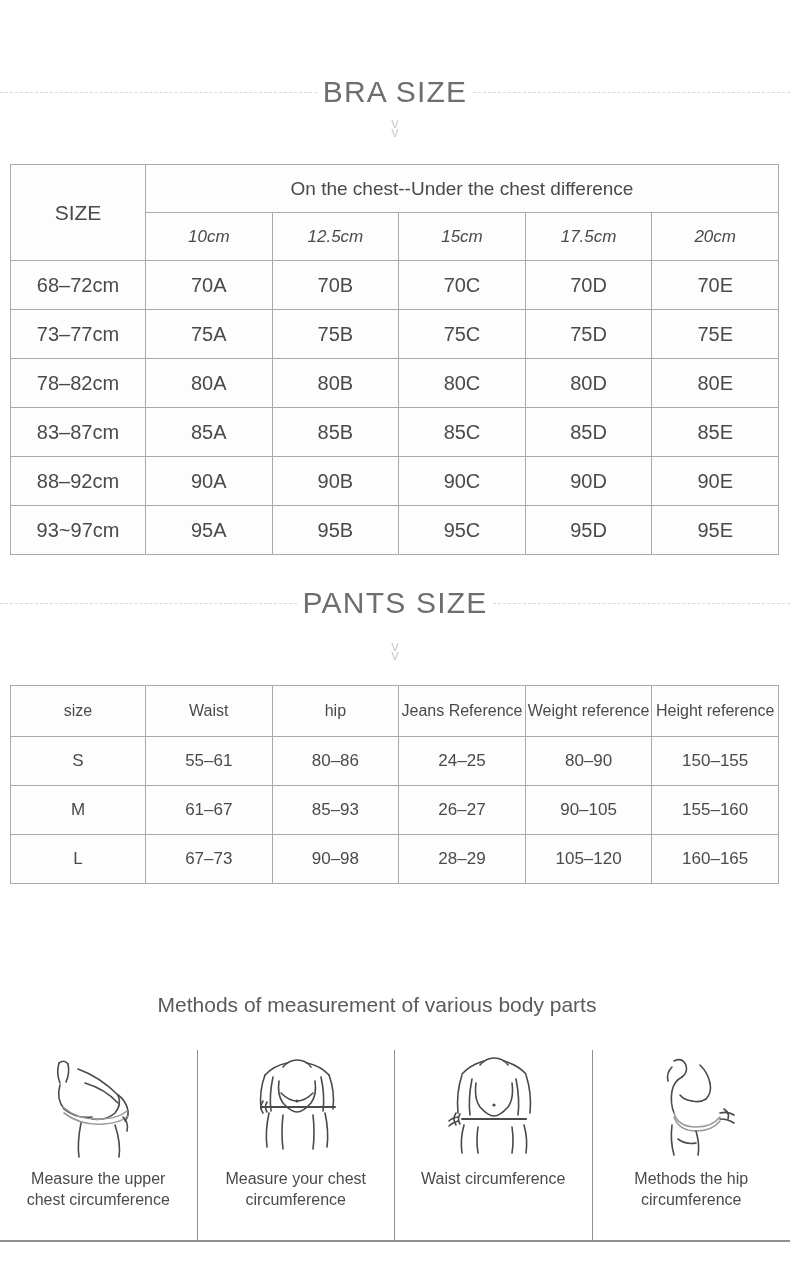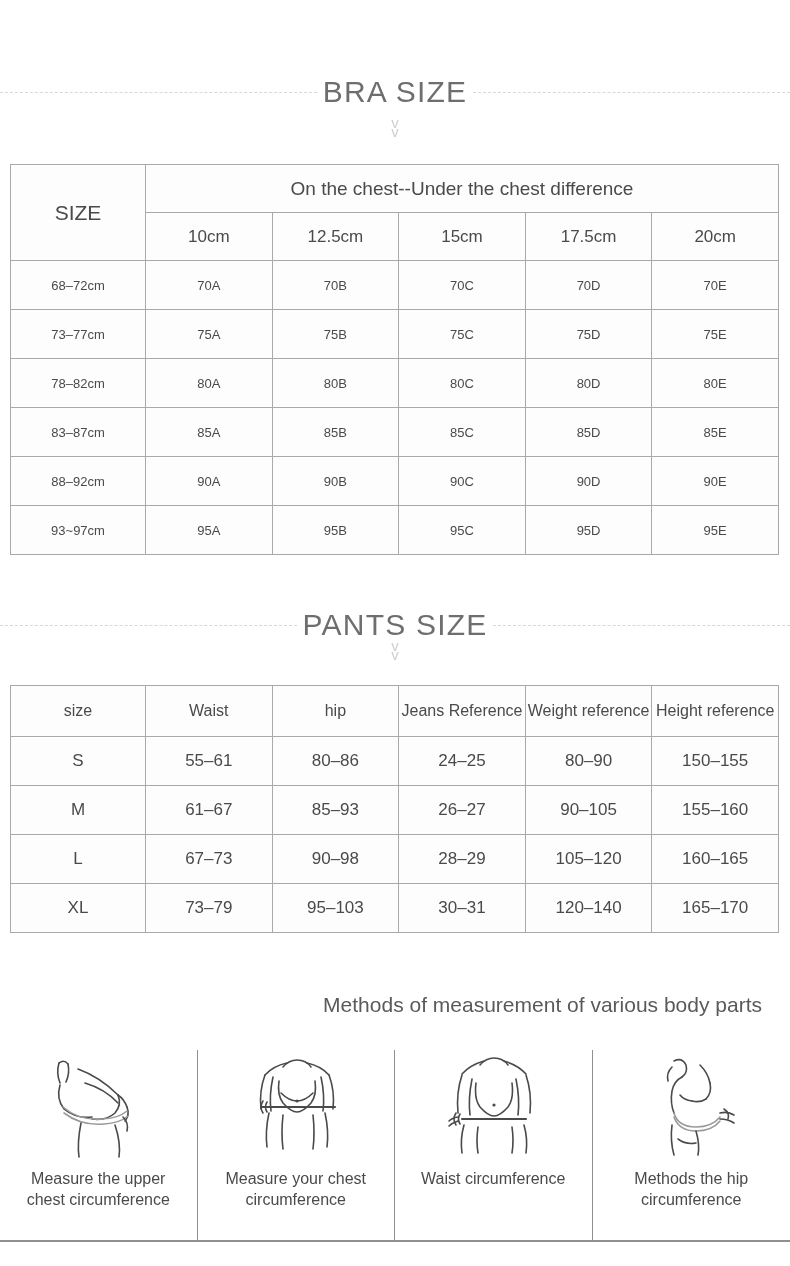--- a/index.html
+++ b/index.html
@@ -67,42 +67,41 @@
     text-align: center;
     vertical-align: middle;
     font-weight: 400;
     color: #4a4a4a;
     background: #fdfdfd;
   }
 
   
   #bra-table { left: 10px; top: 164px; width: 769px; }
   #bra-table col.c-size { width: 135px; }
-  #bra-table td, #bra-table th { font-size: 13px; }
+  #bra-table td, #bra-table th { font-size: 20px; }
   #bra-table th.grp { font-size: 19px; height: 45px; }
   #bra-table th.sizehdr { font-size: 21px; }
-  #bra-table th.subhdr { height: 45px; font-size: 17px; }
+  #bra-table th.subhdr { height: 45px; font-size: 17px; font-style: italic; }
   #bra-table tbody td { height: 46px; }
 
   
   #pants-table { left: 10px; top: 685px; width: 769px; }
   #pants-table col.c-size { width: 135px; }
   #pants-table th { font-size: 16px; height: 48px; line-height: 1.25; }
   #pants-table tbody td { height: 46px; font-size: 17px; }
 
   
   #methods-heading {
     position: absolute;
     left: 0;
     top: 993px;
     width: 754px;
-    text-align: right;
+    text-align: center;
     font-size: 21px;
     color: #5a5a5a;
-    margin-left: 8px;
   }
 
   
   #panels {
     position: absolute;
     left: 0;
     top: 1050px;
     width: 790px;
     height: 190px;
     display: flex;
@@ -222,21 +221,21 @@
       <td>93~97cm</td>
       <td>95A</td>
       <td>95B</td>
       <td>95C</td>
       <td>95D</td>
       <td>95E</td>
     </tr>
   </tbody>
 </table>
 
-<div class="section-title" style="top:603px;height:44px;">
+<div class="section-title" style="top:581px;height:44px;">
   <span class="rule"></span>
   <span class="ttl">PANTS SIZE</span>
   <span class="rule"></span>
 </div>
 <div class="chevrons" style="top:641px;">
   <span>v</span>
   <span>v</span>
 </div>
 
 <table class="size-table" id="pants-table">
@@ -275,28 +274,20 @@
       <td>90–105</td>
       <td>155–160</td>
     </tr>
     <tr>
       <td>L</td>
       <td>67–73</td>
       <td>90–98</td>
       <td>28–29</td>
       <td>105–120</td>
       <td>160–165</td>
-    </tr>
-    <tr>
-      <td>XL</td>
-      <td>73–79</td>
-      <td>95–103</td>
-      <td>30–31</td>
-      <td>120–140</td>
-      <td>165–170</td>
     </tr>
   </tbody>
 </table>
 
 <div id="methods-heading">Methods of measurement of various body parts</div>
 
 <div id="panels">
 
   <div class="panel">
     <div class="art">

